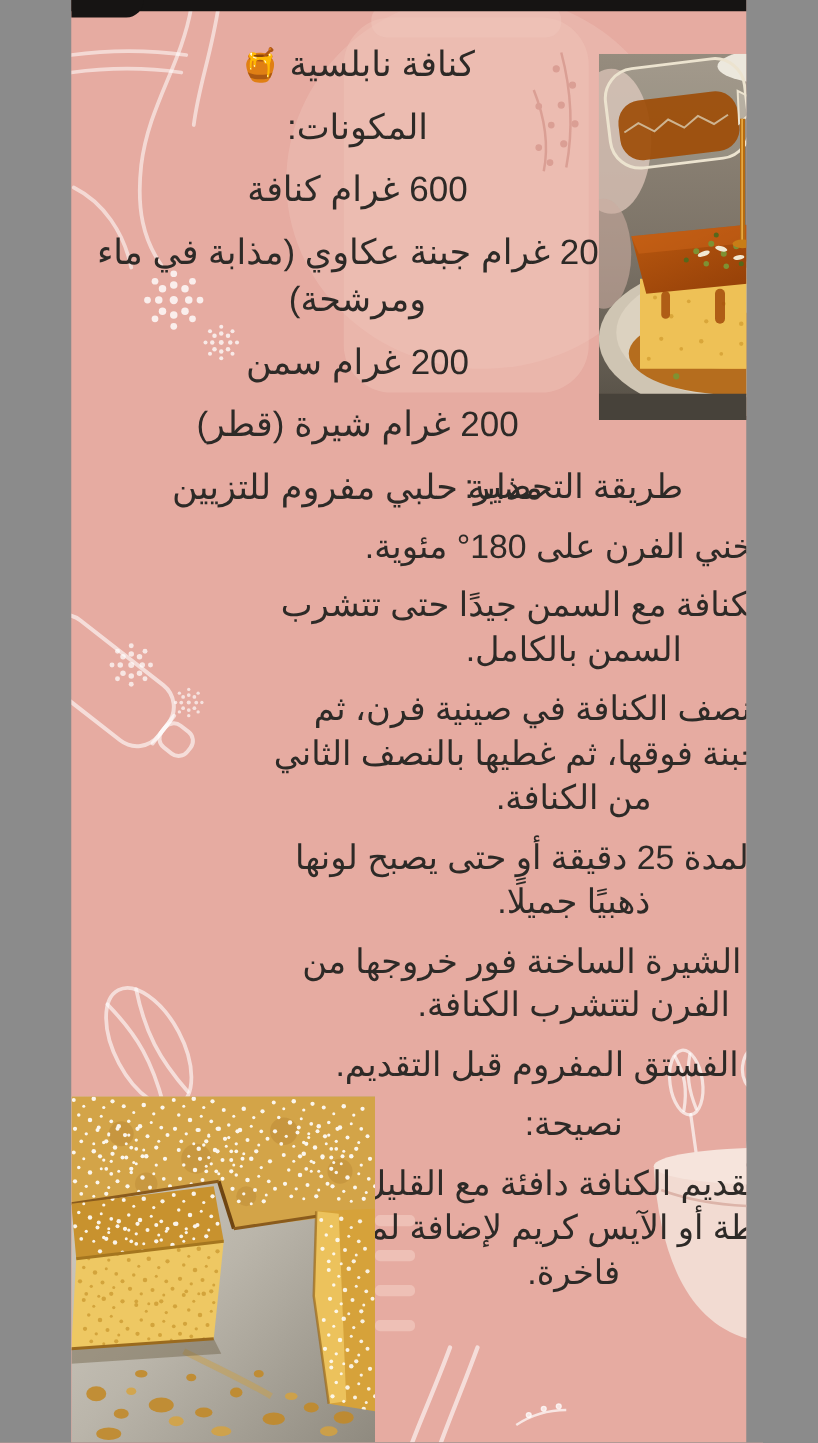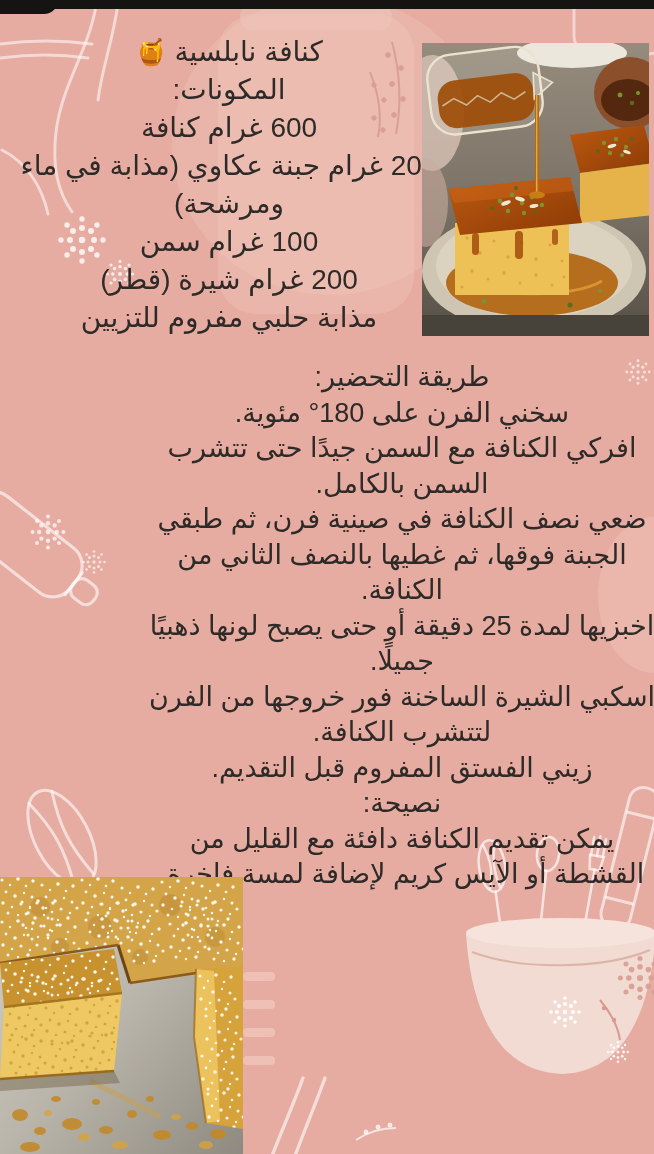--- a/index.html
+++ b/index.html
@@ -1,26 +1,26 @@
 <!DOCTYPE html>
 <html lang="ar"><head>
 <meta charset="utf-8">
 <style>
   html,body{margin:0;padding:0;background:#8b8b8b;}
-  .canvas{position:relative;width:654px;height:1154px;margin:0 auto;overflow:hidden;
+  .canvas{position:relative;width:540px;height:1154px;margin:0 auto;overflow:hidden;
     background:#e6aba1;font-family:"Liberation Sans","DejaVu Sans",sans-serif;color:#2d2a27;}
   .status-bar{position:absolute;top:0;left:0;width:654px;height:9px;background:#161413;z-index:6;}
   .notch{position:absolute;top:0;left:0;width:58px;height:14px;background:#161413;border-radius:0 0 14px 0;}
   .decor{position:absolute;top:0;left:0;z-index:1;}
   .txt{direction:rtl;text-align:center;position:absolute;z-index:3;}
   .ingredients{top:33px;left:8px;width:442px;font-size:28px;line-height:38px;}
   .method{top:360px;left:148px;width:508px;font-size:27px;line-height:35.5px;}
   .title{font-size:28px;font-weight:400;margin:0;display:block;}
   .emoji{margin-right:7px;font-size:26px;}
-  .line{margin:0;}
+  .line{margin:12px;}
   figure{margin:0;padding:0;}
   .photo-top{position:absolute;left:422px;top:43px;width:227px;height:293px;z-index:4;overflow:hidden;}
   .photo-bottom{position:absolute;left:0;top:877px;width:243px;height:277px;z-index:4;overflow:hidden;}
   svg{display:block;}
 </style>
 </head>
 <body>
 
 <div class="canvas">
 
@@ -155,21 +155,21 @@
   <div class="status-bar">
     <div class="notch"></div>
   </div>
 
   <section class="txt ingredients">
     <h1 class="title"><span>كنافة نابلسية</span><span class="emoji">🍯</span></h1>
     <div class="line">المكونات:</div>
     <div>
         <div class="line">600 غرام كنافة</div>
         <div class="line">200 غرام جبنة عكاوي (مذابة في ماء ومرشحة)</div>
-        <div class="line">100 غرام سمن</div>
+        <div class="line">200 غرام سمن</div>
         <div class="line">200 غرام شيرة (قطر)</div>
         <div class="line">مذابة حلبي مفروم للتزيين</div>
       </div>
   </section>
 
   <figure class="photo-top">
     <svg width="227" height="293" viewBox="0 0 227 293">
       <defs>
         <linearGradient id="pbg" x1="0" y1="0" x2="0" y2="1">
           <stop offset="0" stop-color="#968c7e"></stop>

